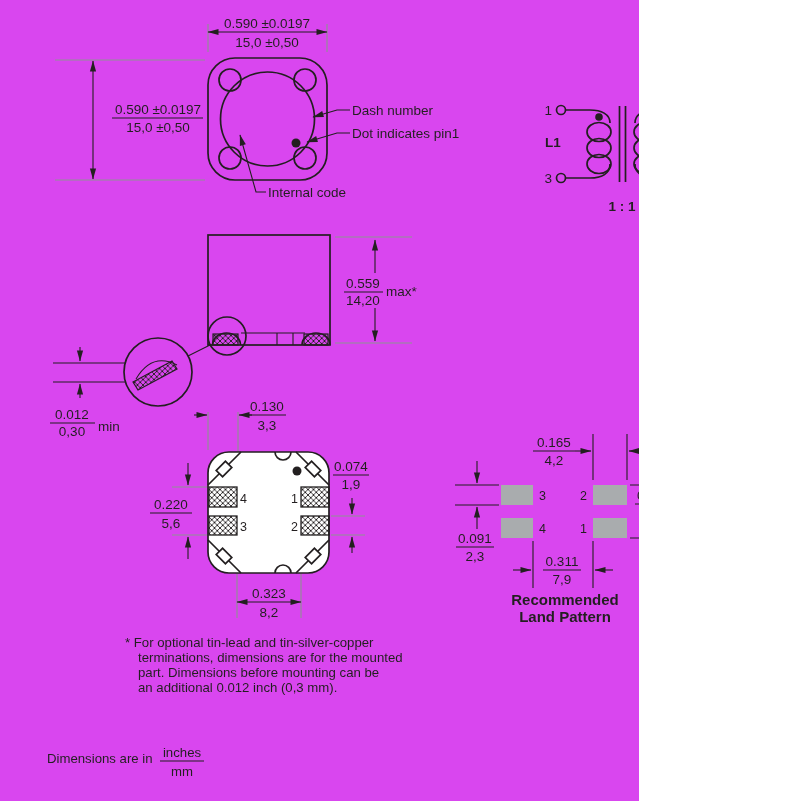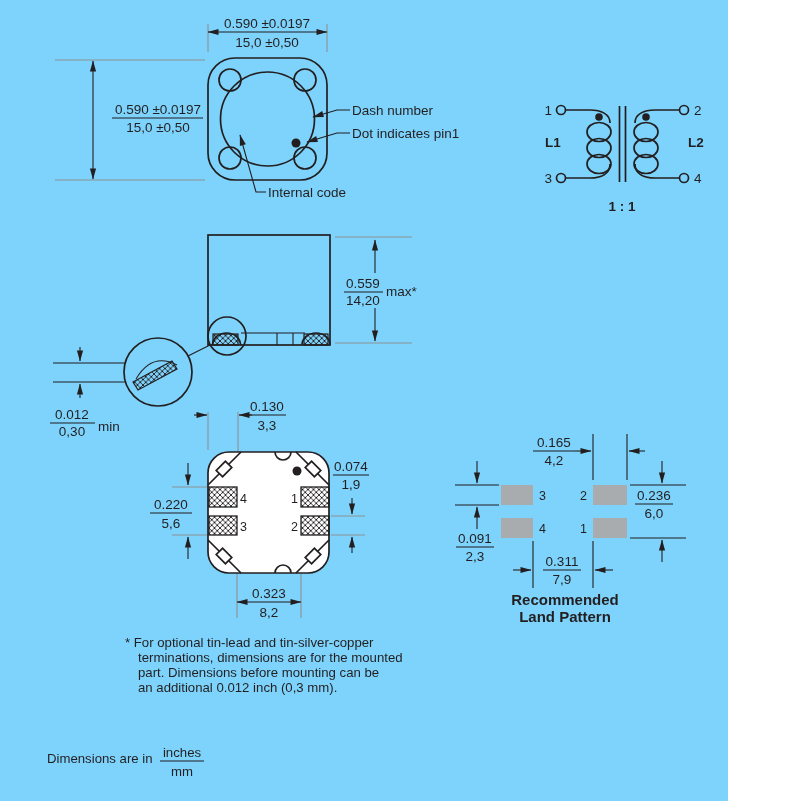--- a/index.html
+++ b/index.html
@@ -1,16 +1,16 @@
 <!DOCTYPE html>
 <html><head>
 <meta charset="utf-8">
 <style>
   html,body{margin:0;padding:0;background:#ffffff;}
-  .page{position:relative;width:728px;height:801px;background:#7dd3fc;overflow:hidden;}
+  .page{position:relative;width:639px;height:801px;background:#d946ef;overflow:hidden;}
   svg{display:block;}
   svg text{font-family:"Liberation Sans","DejaVu Sans",sans-serif;fill:#231f20;}
   .t{font-size:13.5px;}
   .ts{font-size:12.5px;}
   .tf{font-size:13.2px;}
   .mid{text-anchor:middle;}
   .end{text-anchor:end;}
   .b{font-weight:bold;}
   .tt{font-size:15px;font-weight:bold;}
   .s{stroke:#231f20;stroke-width:1.7;fill:none;}

